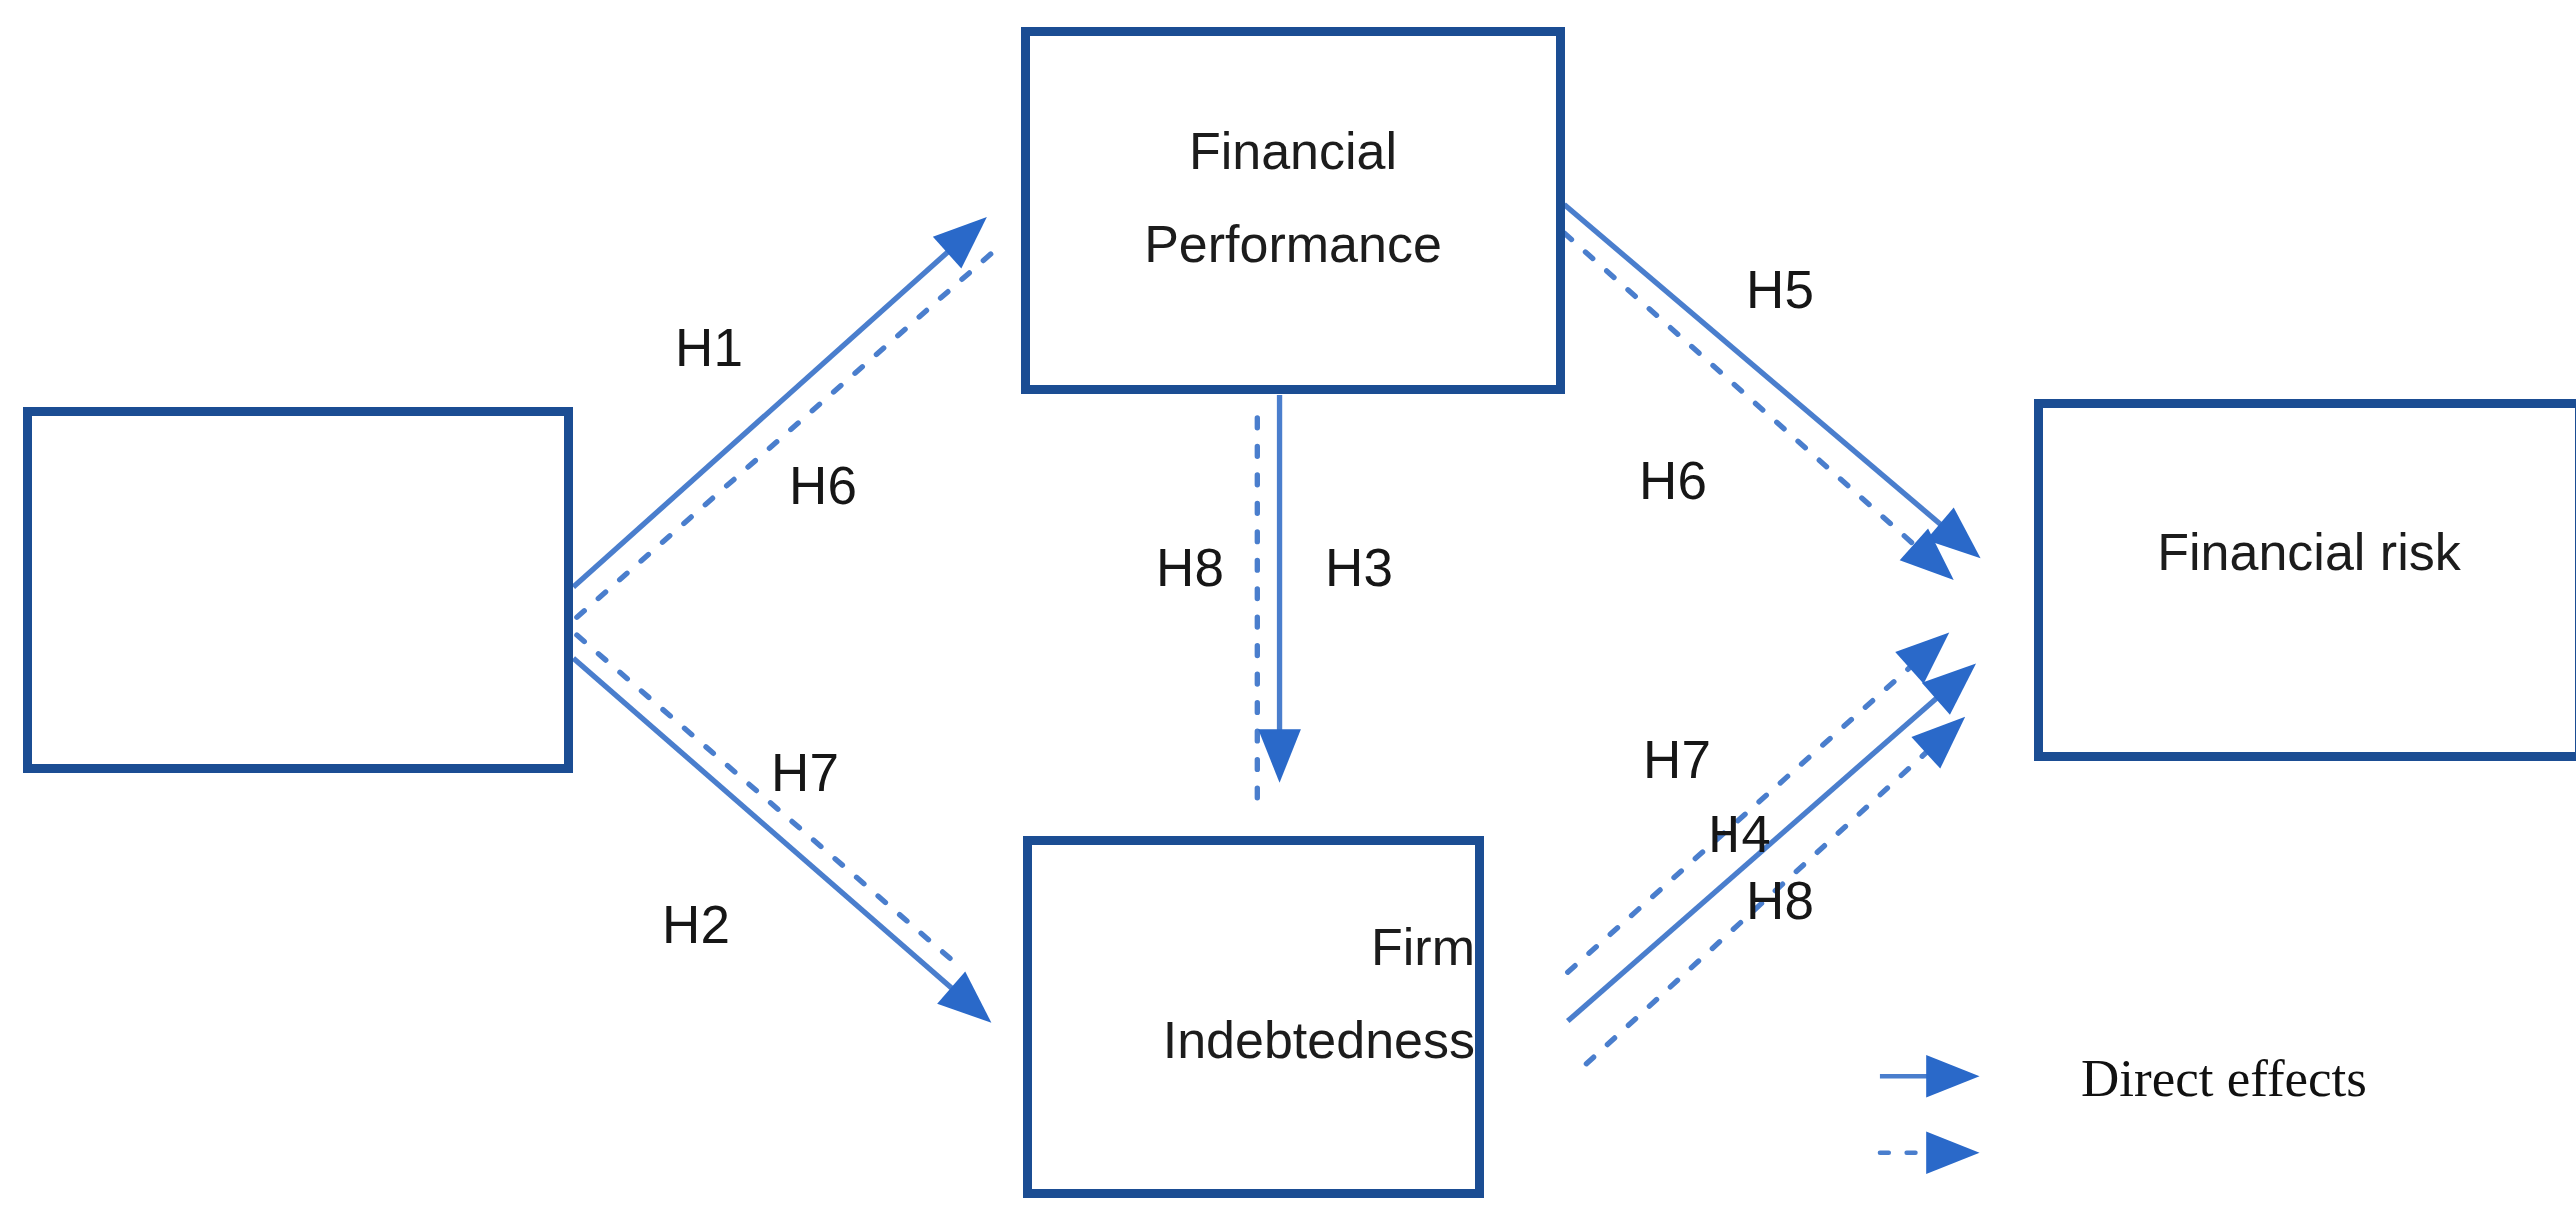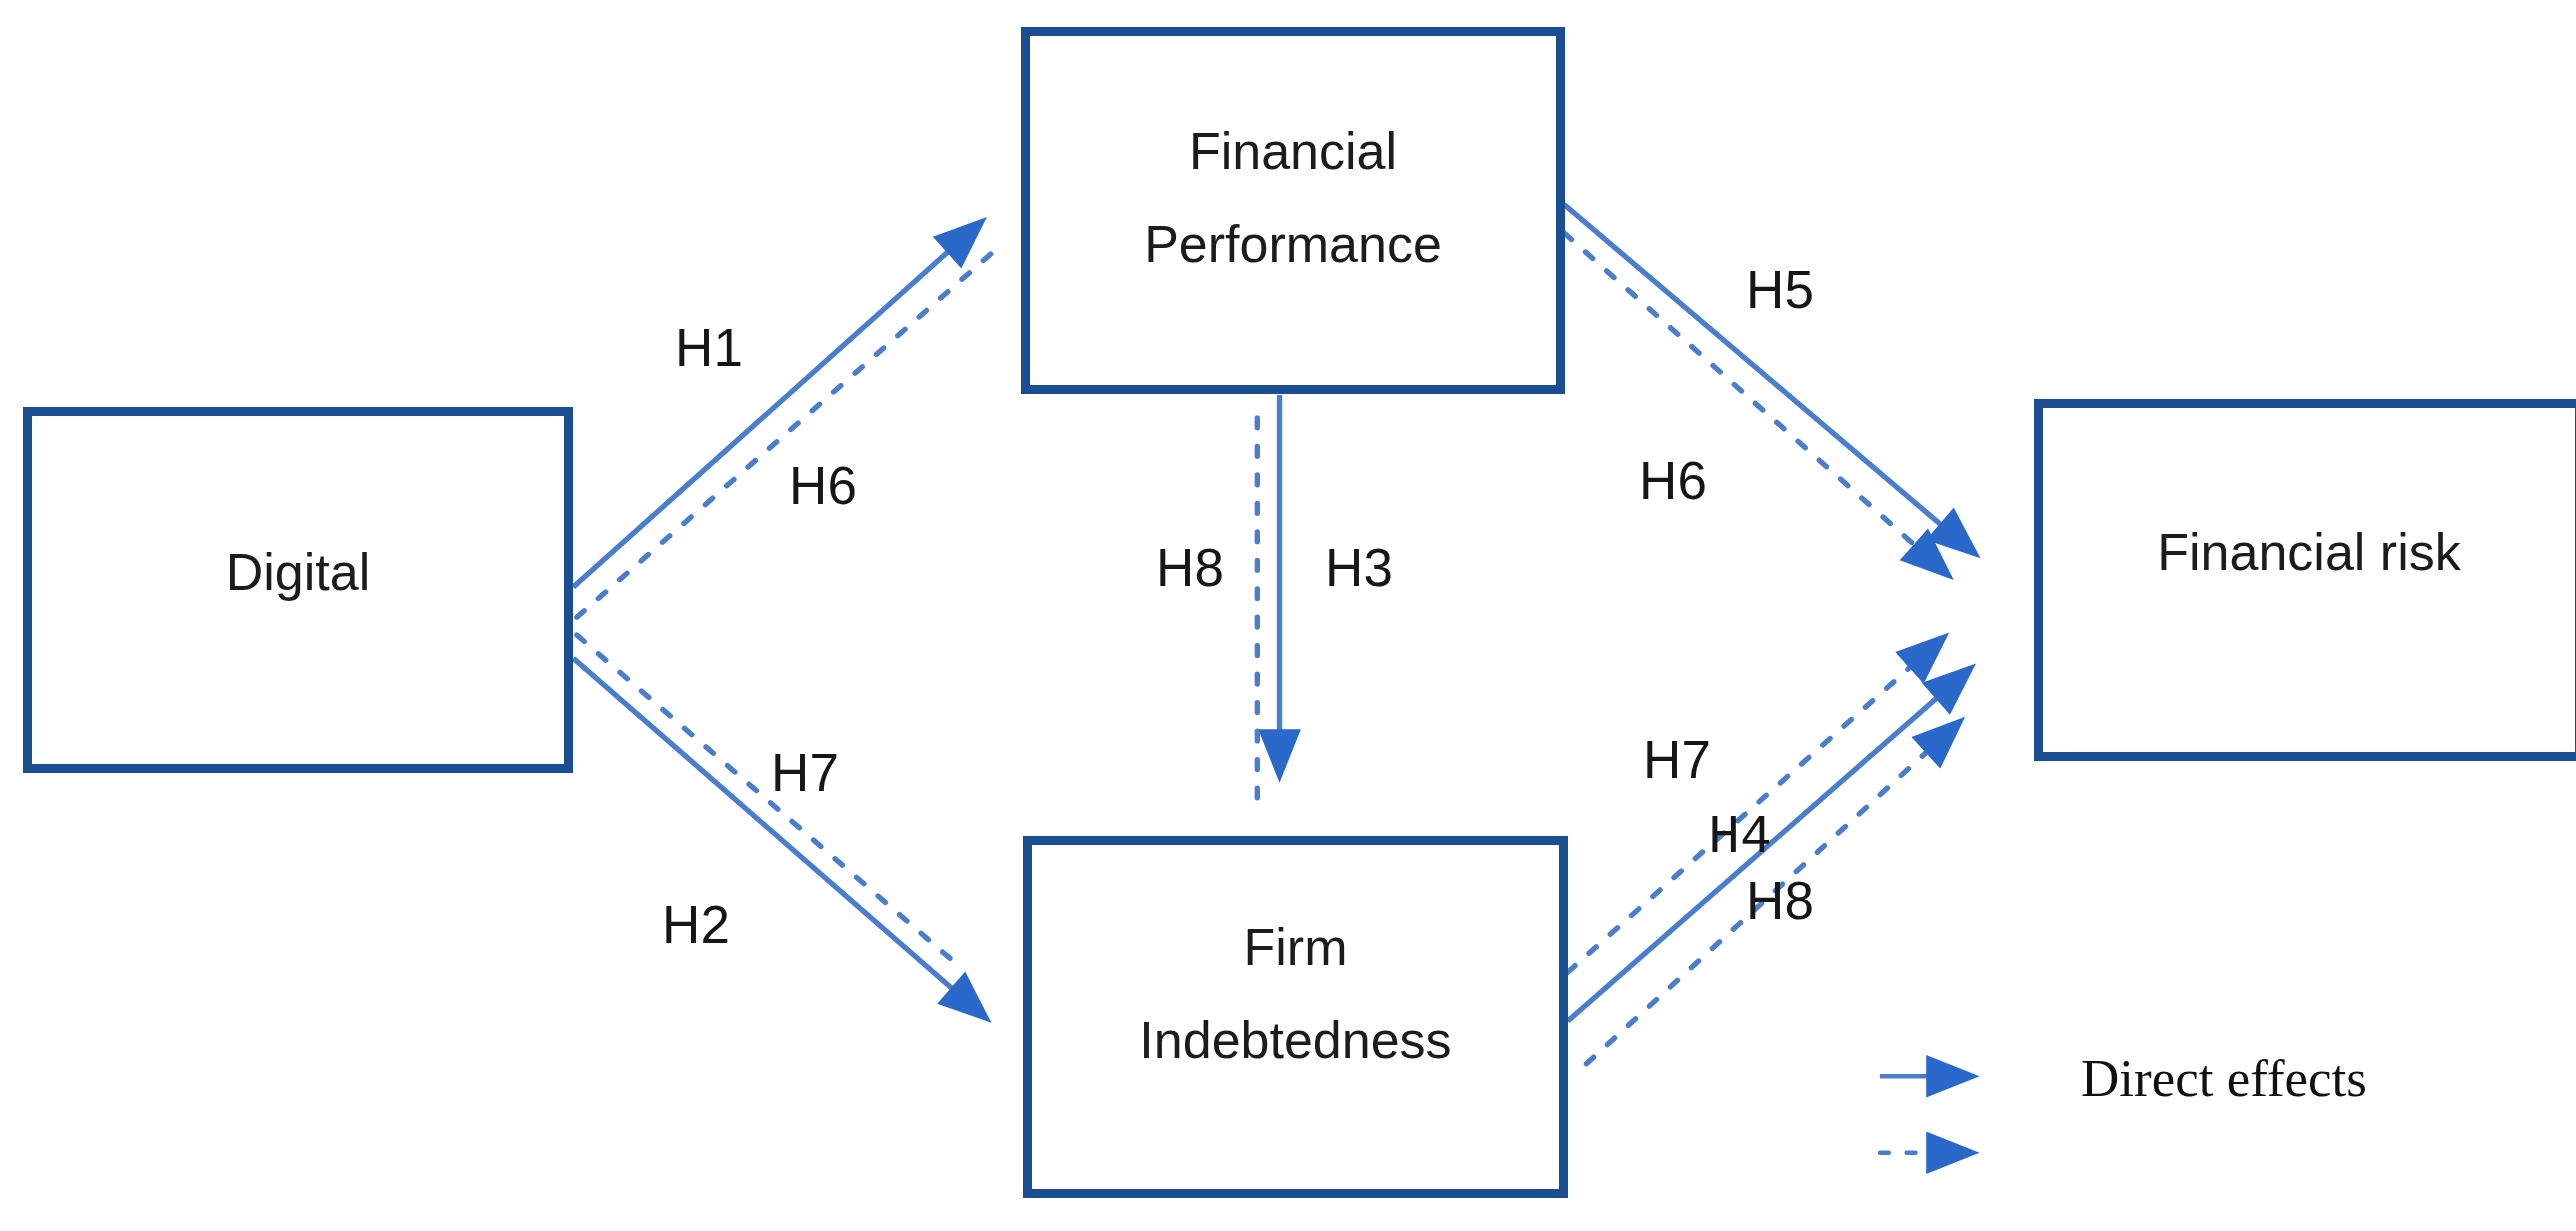--- a/index.html
+++ b/index.html
@@ -76,29 +76,28 @@
 
     <line class="edge dashed" x1="1762" y1="1093" x2="2182" y2="719" marker-end="url(#arrowhead)"></line>
     <line class="edge" x1="1762" y1="1148" x2="2212" y2="754" marker-end="url(#arrowhead)"></line>
     <line class="edge dashed" x1="1783" y1="1196" x2="2200" y2="814" marker-end="url(#arrowhead)"></line>
 
     <line class="legend-line" x1="2113" y1="1210" x2="2213" y2="1210" marker-end="url(#arrowhead)"></line>
     <line class="legend-line dashed" x1="2113" y1="1296" x2="2213" y2="1296" marker-end="url(#arrowhead)"></line>
   </svg>
 
   <div class="node" style="left:23px;top:407px;width:550px;height:366px;padding-bottom:36px;">
-    <span>Digital</span>
   </div>
 
   <div class="node" style="left:1021px;top:27px;width:544px;height:367px;padding-bottom:26px;">
     <span>Financial</span>
     <span>Performance</span>
   </div>
 
-  <div class="node" style="left:1023px;top:836px;width:545px;height:362px;padding-bottom:46px;">
+  <div class="node" style="left:1023px;top:836px;width:461px;height:362px;padding-bottom:46px;align-items:flex-end;">
     <span>Firm</span>
     <span>Indebtedness</span>
   </div>
 
   <div class="node" style="left:2002px;top:399px;width:550px;height:362px;padding-bottom:55px;margin-left:32px;">
     <span>Financial risk</span>
   </div>
 
   <div class="hlabel" style="left:709px;top:347px;">H1</div>
   <div class="hlabel" style="left:823px;top:485px;">H6</div>

